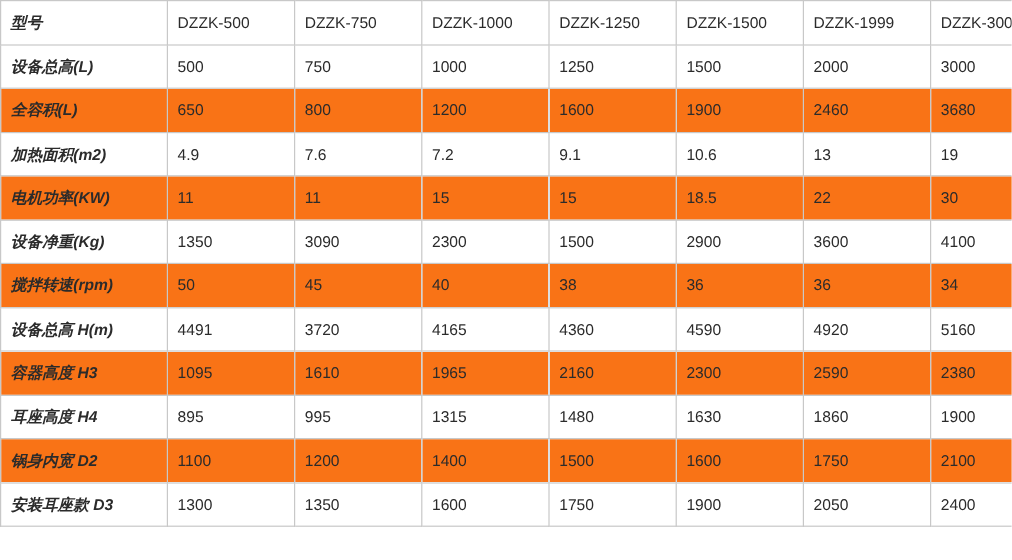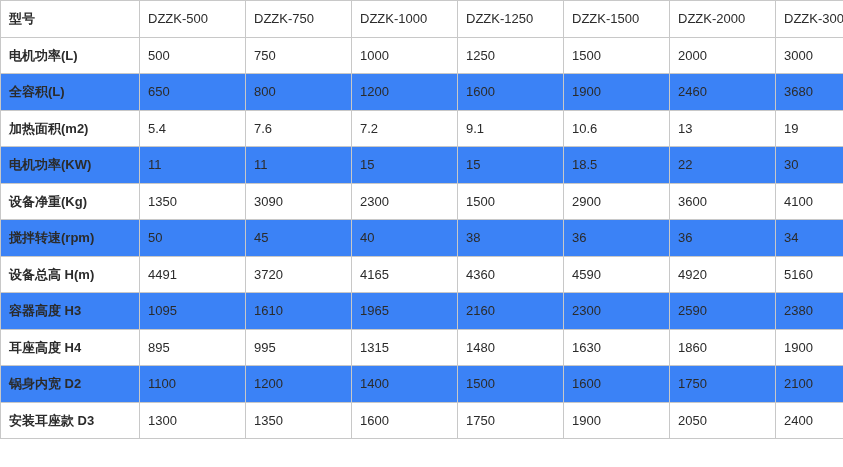--- a/index.html
+++ b/index.html
@@ -26,49 +26,50 @@
     height: 35.5px;
     line-height: 35.5px;
     white-space: nowrap;
     overflow: hidden;
     vertical-align: middle;
   }
   .row-even td {
     background: #ffffff;
   }
   .row-odd td {
-    background: #3b82f6;
+    background: #f97316;
   }
   .label-cell {
     font-weight: bold;
     width: 122px;
+    font-style: italic;
   }
   .data-cell {
     width: 89px;
   }
 </style>
 </head>
 <body>
 
 <table class="spec-table">
   <tbody>
     <tr class="row-even">
       <td class="label-cell">型号</td>
       <td class="data-cell">DZZK-500</td>
       <td class="data-cell">DZZK-750</td>
       <td class="data-cell">DZZK-1000</td>
       <td class="data-cell">DZZK-1250</td>
       <td class="data-cell">DZZK-1500</td>
-      <td class="data-cell">DZZK-2000</td>
+      <td class="data-cell">DZZK-1999</td>
       <td class="data-cell">DZZK-3000</td>
 
     </tr>
 
     <tr class="row-even">
-      <td class="label-cell">电机功率(L)</td>
+      <td class="label-cell">设备总高(L)</td>
       <td class="data-cell">500</td>
       <td class="data-cell">750</td>
       <td class="data-cell">1000</td>
       <td class="data-cell">1250</td>
       <td class="data-cell">1500</td>
       <td class="data-cell">2000</td>
       <td class="data-cell">3000</td>
 
     </tr>
 
@@ -79,21 +80,21 @@
       <td class="data-cell">1200</td>
       <td class="data-cell">1600</td>
       <td class="data-cell">1900</td>
       <td class="data-cell">2460</td>
       <td class="data-cell">3680</td>
 
     </tr>
 
     <tr class="row-even">
       <td class="label-cell">加热面积(m2)</td>
-      <td class="data-cell">5.4</td>
+      <td class="data-cell">4.9</td>
       <td class="data-cell">7.6</td>
       <td class="data-cell">7.2</td>
       <td class="data-cell">9.1</td>
       <td class="data-cell">10.6</td>
       <td class="data-cell">13</td>
       <td class="data-cell">19</td>
 
     </tr>
 
     <tr class="row-odd">

